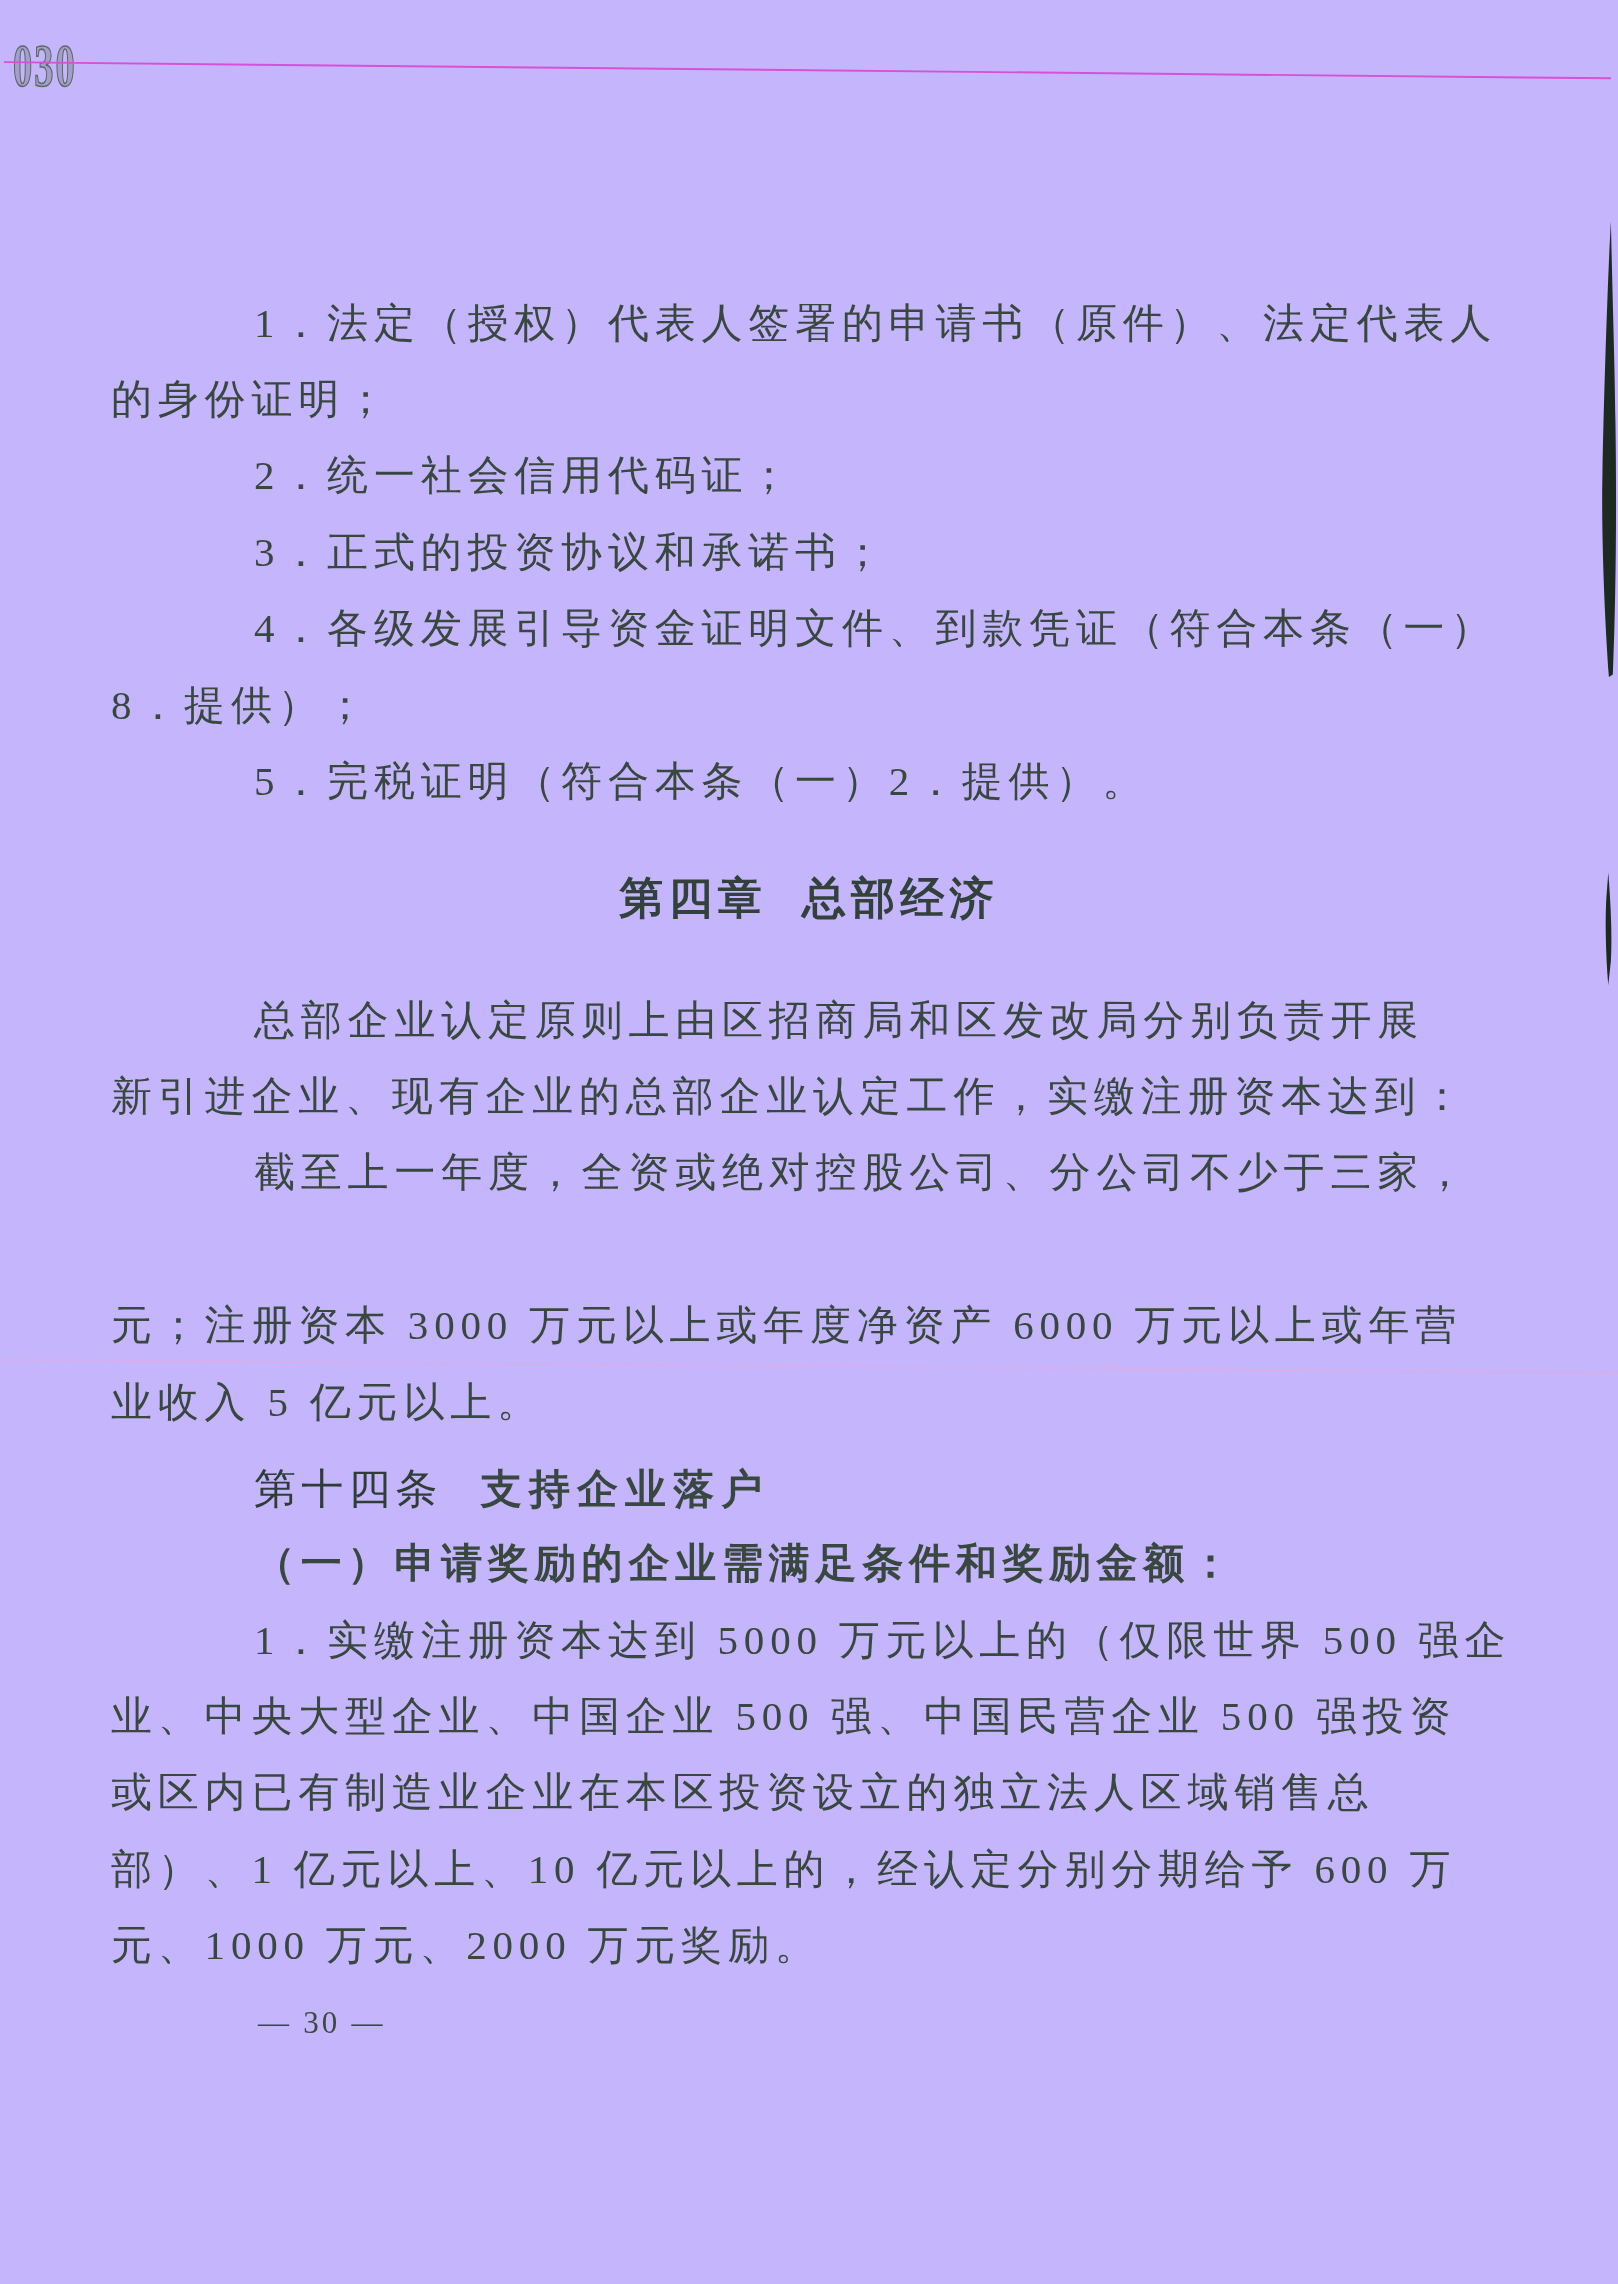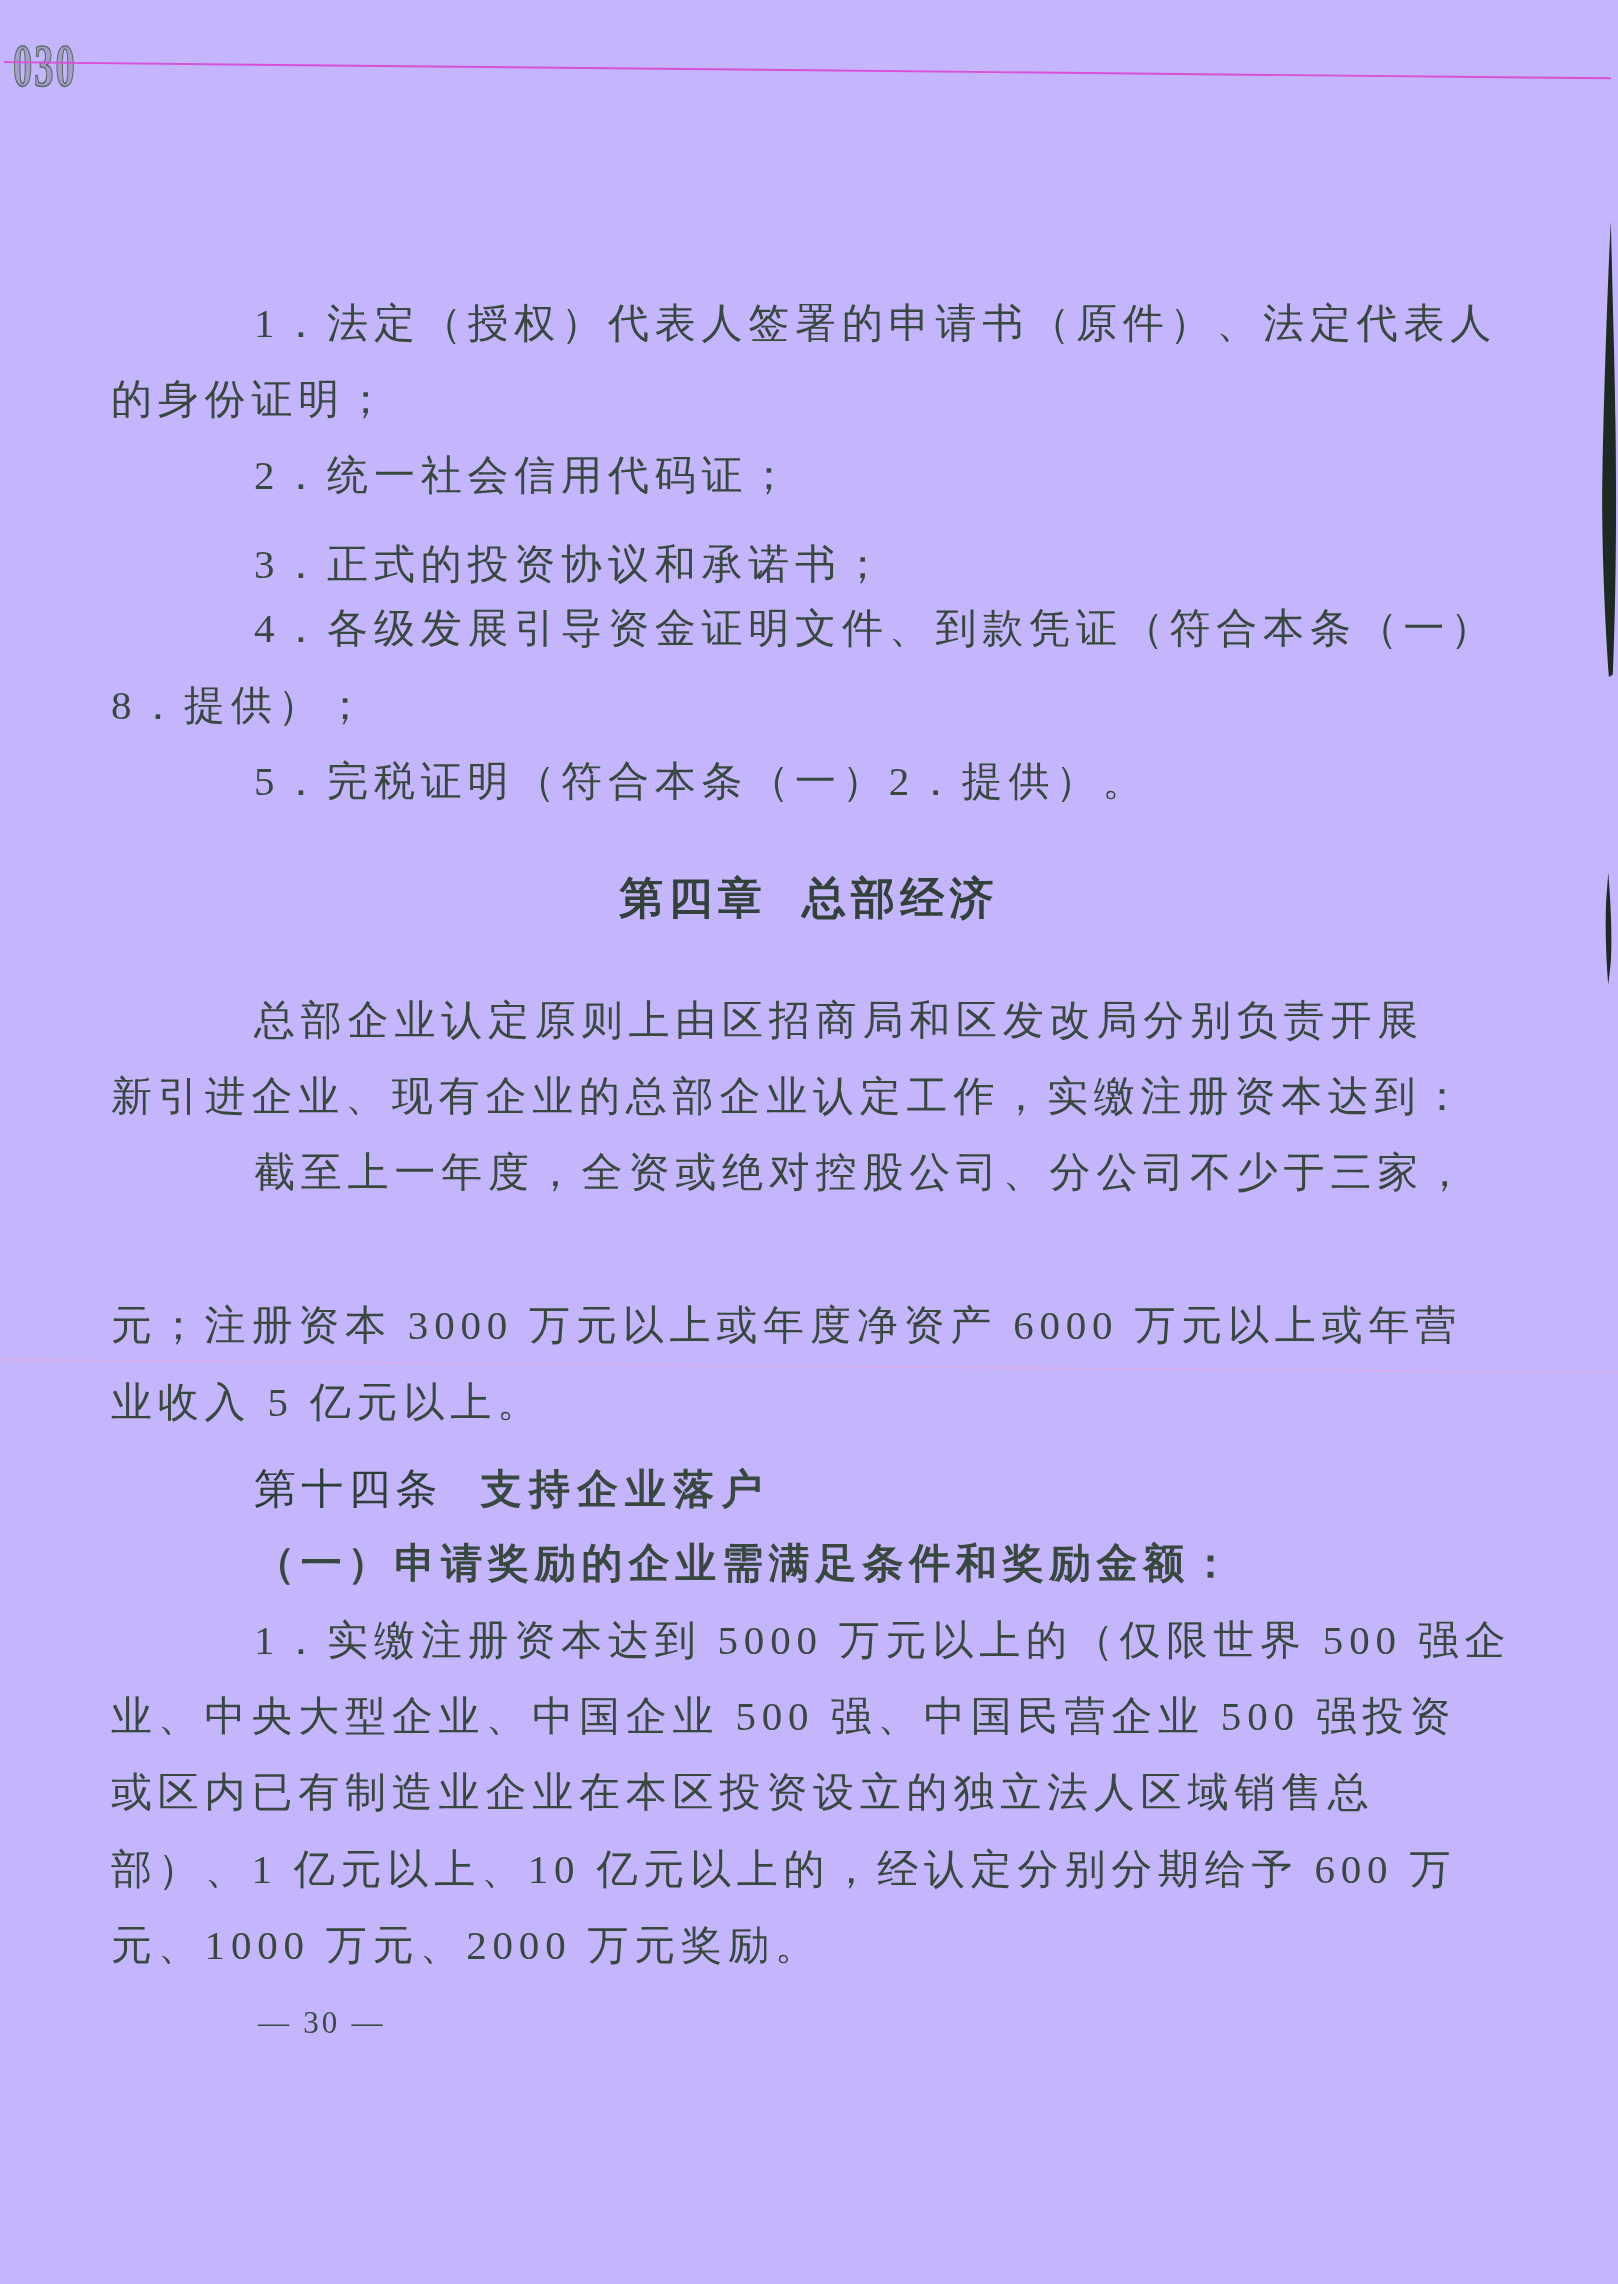--- a/index.html
+++ b/index.html
@@ -14,21 +14,21 @@
   .bl {
     position:absolute;
     left:111px;
     font-size:41px;
     line-height:1.15;
     letter-spacing:5.8px;
     white-space:nowrap;
   }
   .indent { left:254px;text-align:center; }
   .bold { font-weight:700; }
-  .l0{top:300px}.l1{top:376px}.l2{top:452px}.l3{top:541px}.l4{top:605px}
+  .l0{top:300px}.l1{top:376px}.l2{top:452px}.l3{top:529px}.l4{top:605px}
   .l5{top:682px}.l6{top:758px}
   .l7{top:997px}.l8{top:1073px}.l9{top:1149px}.l10{top:1226px}
   .l11{top:1302px}.l12{top:1379px}
   .l13{top:1540px}.l14{top:1617px}.l15{top:1693px}.l16{top:1769px}
   .l17{top:1846px}.l18{top:1922px}
   .chapter {
     position:absolute; top:869px; left:0; width:100%;
     margin:0; text-align:center;
     font-family:Liberation Sans, sans-serif;
     font-size:44px; font-weight:700; letter-spacing:5.2px;

